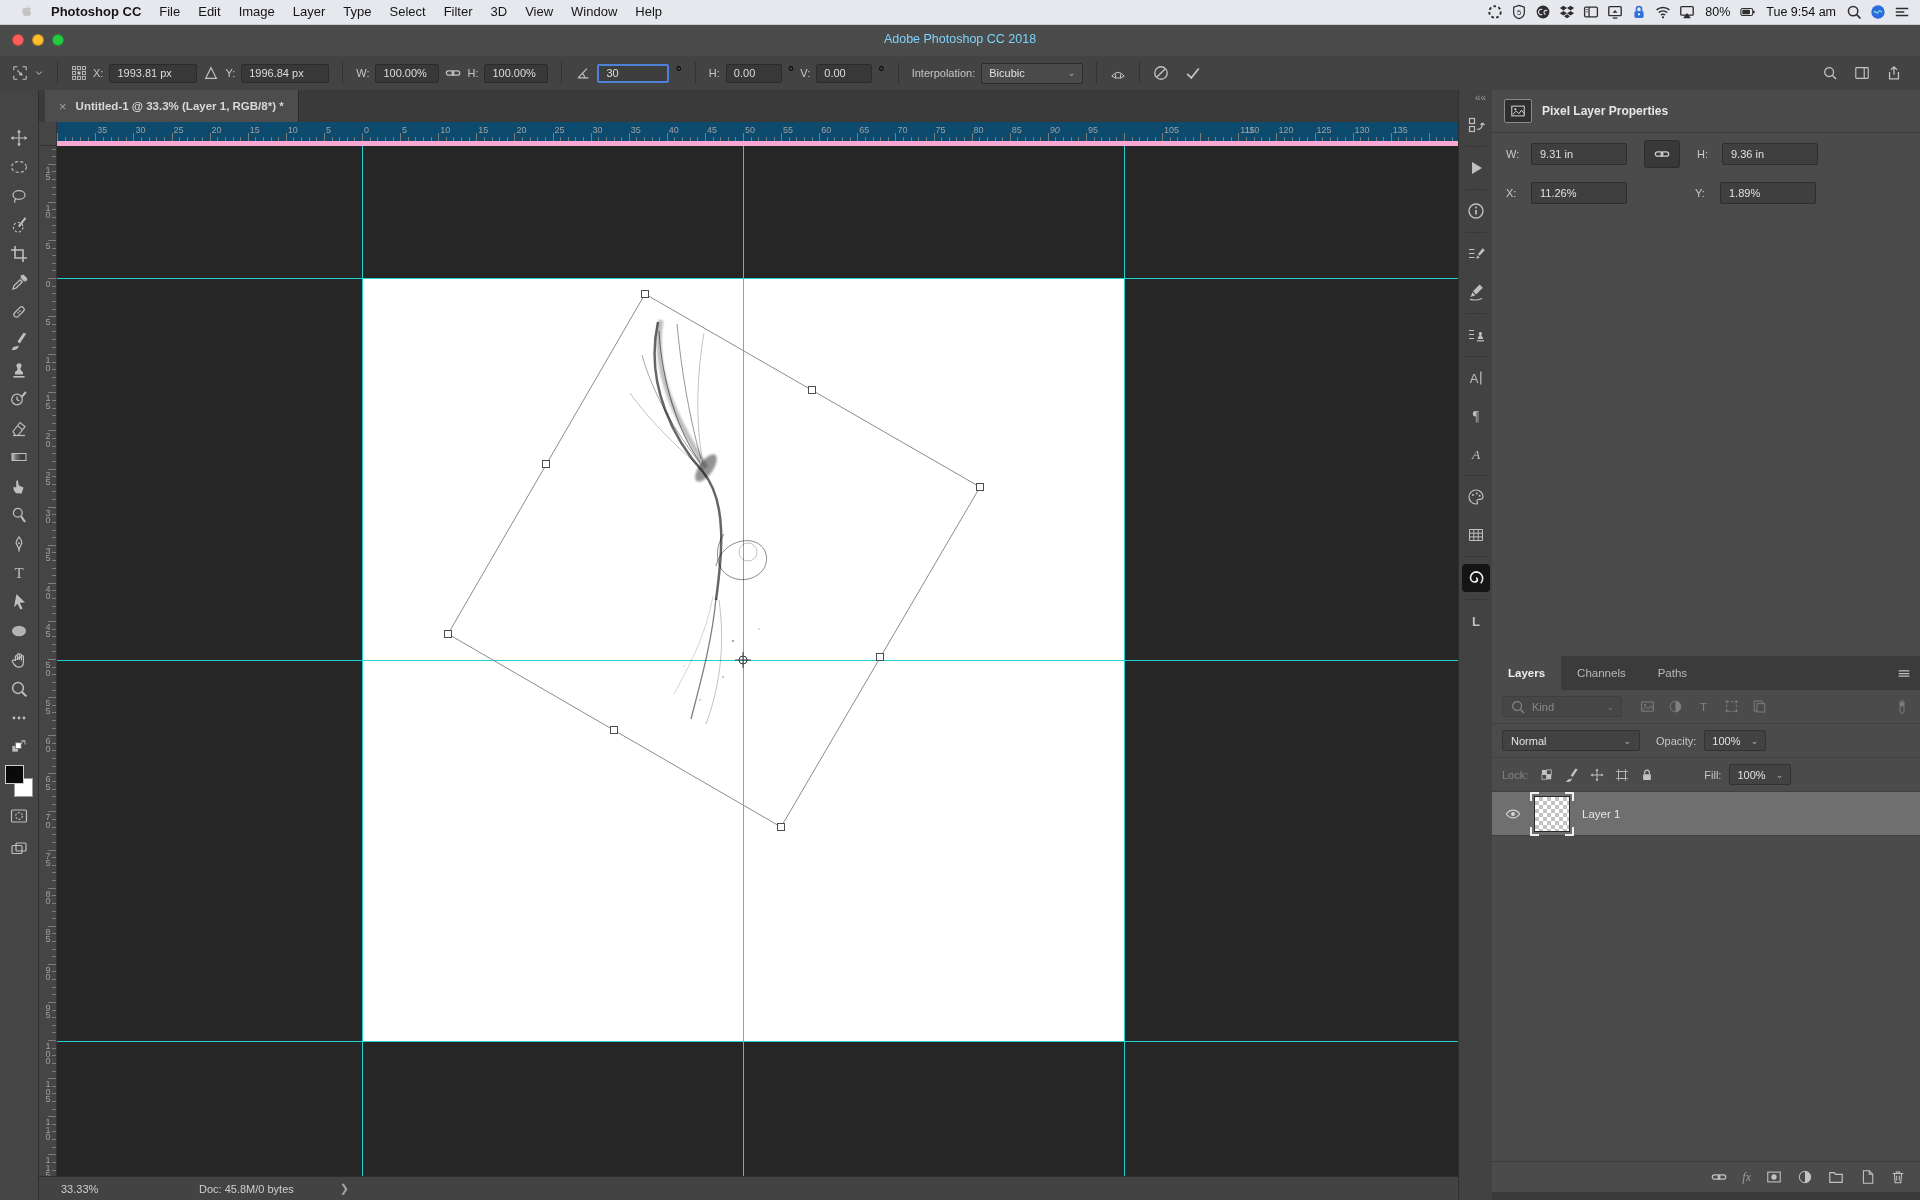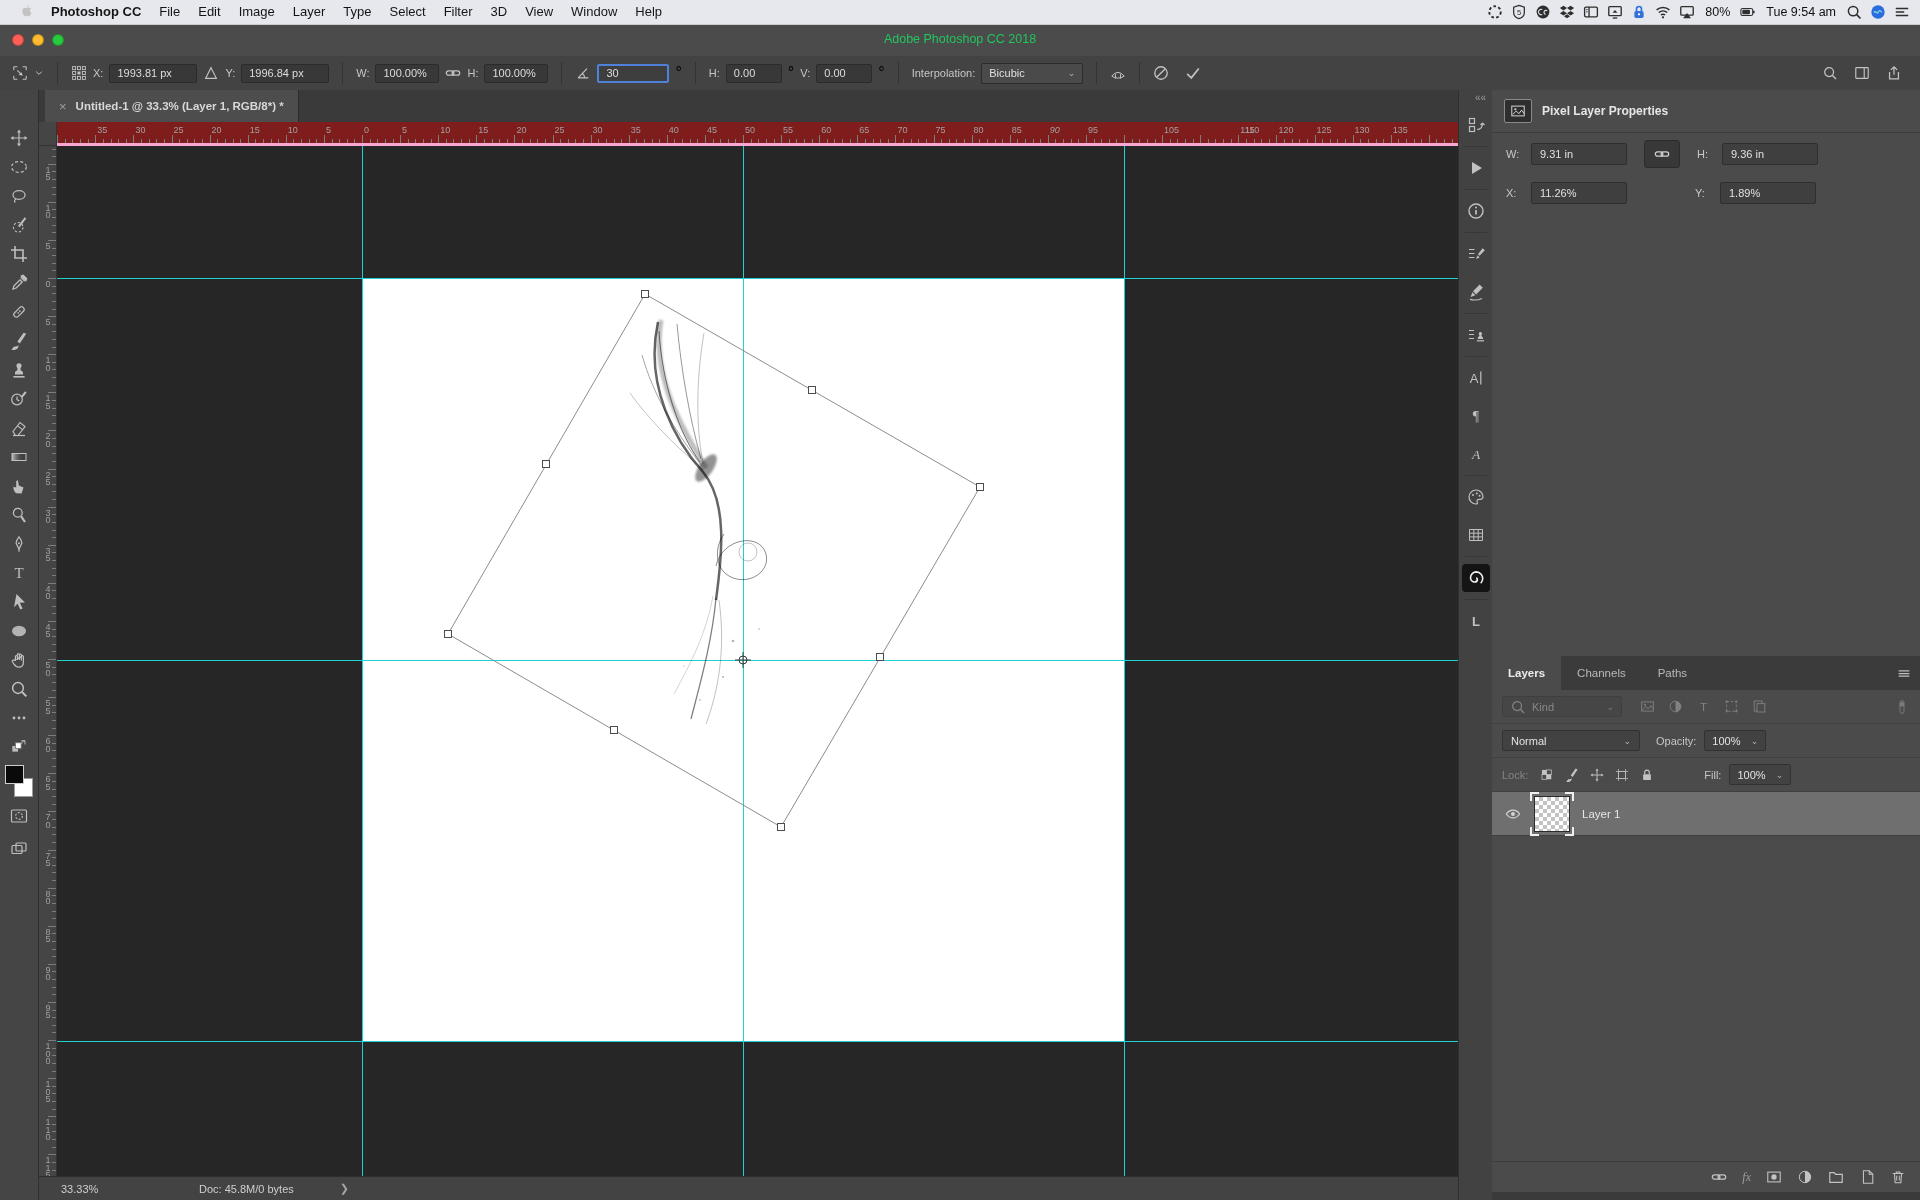--- a/index.html
+++ b/index.html
@@ -15,21 +15,21 @@
   .mitem{font-size:13px;color:#151515;padding:0 9px;line-height:24px;white-space:nowrap}
   .mitem.bold{font-weight:bold}
   #menustatus{margin-left:auto;display:flex;align-items:center;gap:8px}
   #menustatus .icon{color:#2e2e2e}
   .mstext{font-size:12.5px;color:#101010;padding:0 2px;white-space:nowrap}
 
   
   #titlebar{position:absolute;top:24px;left:0;right:0;height:32px;background:#4b4b4b;border-bottom:1px solid #383838}
   #lights{position:absolute;left:12px;top:10px;display:flex;gap:8px}
   .light{width:12px;height:12px;border-radius:50%;border:1px solid rgba(0,0,0,.25);box-sizing:border-box}
-  #wintitle{text-align:center;line-height:31px;font-size:12.5px;color:#22c55e}
+  #wintitle{text-align:center;line-height:31px;font-size:12.5px;color:#7dd3fc}
 
   
   #optionsbar{position:absolute;top:56px;left:0;right:0;height:34px;background:#434343;
               border-bottom:1px solid #2d2d2d;display:flex;align-items:center;padding:0 12px;gap:6px}
   .olabel{font-size:11px;color:#c6c6c6;white-space:nowrap}
   .ofield{height:19px;background:#383838;border:1px solid #2b2b2b;border-radius:2px;display:flex;
           align-items:center;padding:0 7px;font-size:11px;color:#dddddd;white-space:nowrap;box-sizing:border-box}
   .ofield.focus{border:2px solid #4e82d8;background:#3e3e3e}
   .osep{width:1px;height:22px;background:#333;margin:0 7px;flex:none}
   .odrop{height:19px;background:#4a4a4a;border:1px solid #2b2b2b;border-radius:2px;display:flex;align-items:center;
@@ -46,22 +46,22 @@
 
   
   #tabbar{position:absolute;left:39px;top:90px;width:1419px;height:32px;background:#3a3a3a;border-bottom:1px solid #2e2e2e}
   #doctab{position:absolute;left:6px;top:0;height:32px;background:#4d4d4d;display:flex;align-items:center;
           padding:0 14px;gap:9px;border-right:1px solid #2c2c2c;box-sizing:border-box}
   #doctabclose{font-size:13px;color:#9f9f9f}
   #doctabtitle{font-size:11.5px;color:#d8d8d8;font-weight:bold;white-space:nowrap}
 
   #rulercorner{position:absolute;left:39px;top:122px;width:18px;height:24px;background:#454545;
                border-right:1px solid #333;border-bottom:1px solid #333;box-sizing:border-box}
-  #hruler{position:absolute;left:57px;top:122px;width:1401px;height:24px;background:#7f1d1d;
-          border-bottom:3px solid #f9a8d4;overflow:hidden;box-sizing:border-box}
+  #hruler{position:absolute;left:57px;top:122px;width:1401px;height:24px;background:#0c4a6e;
+          border-bottom:5px solid #f9a8d4;overflow:hidden;box-sizing:border-box}
   .tick{position:absolute;bottom:0;width:1px;height:4px;background:#7c7c7c}
   .tick.major{height:8px}
   .rlabel{position:absolute;top:3px;font-size:9px;color:#a0a0a0}
   #vruler{position:absolute;left:39px;top:146px;width:18px;height:1030px;background:#454545;
           border-right:1px solid #333;overflow:hidden;box-sizing:border-box}
   .vtick{position:absolute;right:0;height:1px;width:4px;background:#7c7c7c}
   .vtick.major{width:8px}
   .vlabel{position:absolute;left:4px;width:10px;font-size:9px;line-height:7.5px;color:#a0a0a0;text-align:center}
 
   #viewport{position:absolute;left:57px;top:146px;width:1401px;height:1030px;background:#262626;overflow:hidden}

